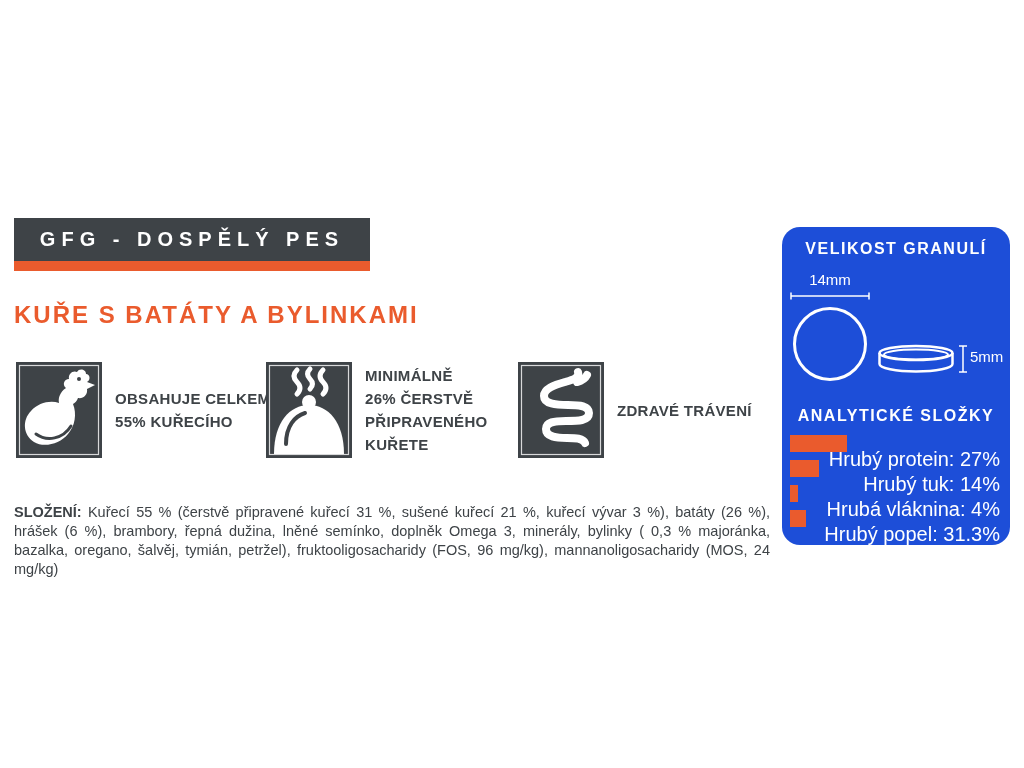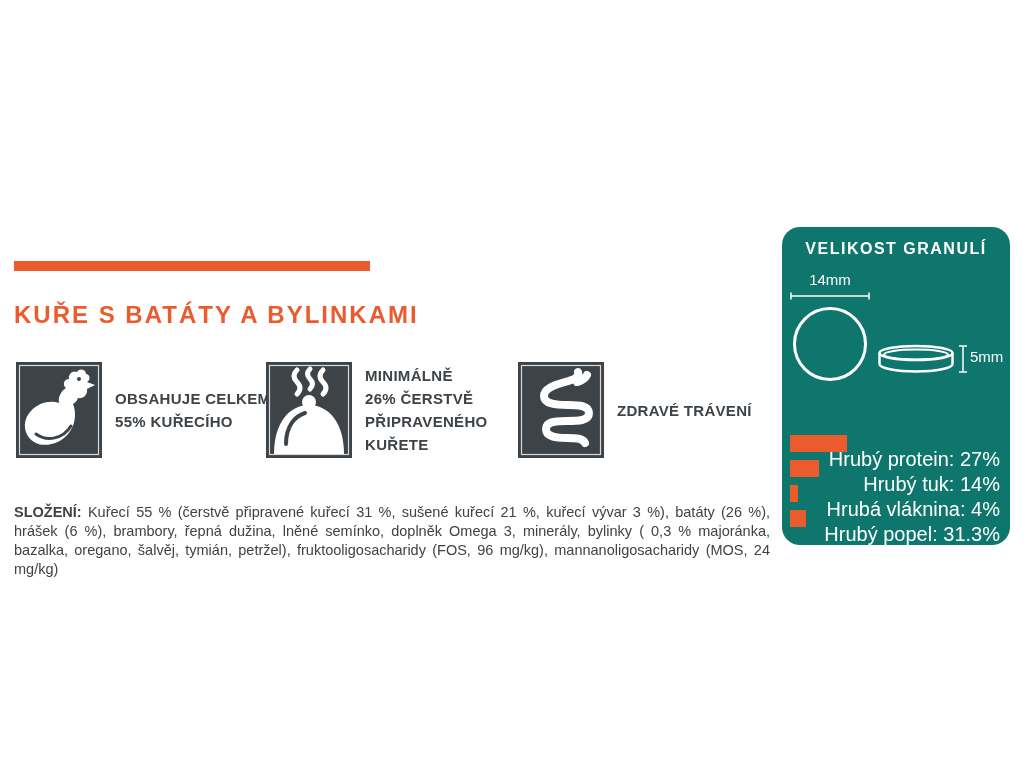--- a/index.html
+++ b/index.html
@@ -60,21 +60,21 @@
     color: #3e4347; font-size: 14.5px; line-height: 19px;
     text-align: justify;
     margin-top: 16px;
   }
   .composition .comp-label { font-weight: bold; }
 
   
   .panel {
     position: absolute; left: 782px; top: 227px;
     width: 228px; height: 318px;
-    background: #0f766e; border-radius: 18px;
+    background: #1d4ed8; border-radius: 18px;
     color: #ffffff;
   }
   .panel-heading {
     position: absolute; left: 0; width: 100%;
     text-align: center; font-size: 16px; font-weight: bold;
     letter-spacing: 1.5px; white-space: nowrap; color: #ffffff;
   }
   .heading-granule { top: 13px; }
   .heading-analytics { top: 180px; }
 
@@ -104,20 +104,23 @@
     position: absolute; right: 0; top: 16px;
     line-height: 17px; font-size: 20px; color: #ffffff;
     white-space: nowrap;
   }
 </style>
 </head>
 <body>
 
 <div class="canvas">
 
+  <div class="header-bar">
+    <span class="badge-text">GFG - DOSPĚLÝ PES</span>
+  </div>
   <div class="header-underline"></div>
 
   <div class="product-title">KUŘE S BATÁTY A BYLINKAMI</div>
 
   <div class="feature feature-1">
     <div class="icon-tile">
       <svg viewBox="0 0 86 96">
         <rect x="3.5" y="3.5" width="79" height="89" fill="none" stroke="rgba(255,255,255,0.8)" stroke-width="1.2"></rect>
         <path fill="#ffffff" d="M50 26 c-4 -3 -2 -9 3 -9 c-1 -5 4 -9 8 -7 c2 -4 9 -3 9 2 c4 0 5 6 1 8 l8 3 -8 4 c1 6 -4 10 -9 9 c-1 3 -3 5 -5 6 c4 10 2 22 -5 30 c-8 10 -24 14 -34 8 c-11 -7 -12 -22 -3 -31 c7 -8 19 -11 28 -8 c-1 -5 1 -11 7 -15 z"></path>
         <circle cx="63" cy="17" r="2" fill="#3e4347"></circle>
@@ -180,20 +183,21 @@
     </svg>
 
     <svg class="vdim" width="10" height="28" viewBox="0 0 10 28">
       <line x1="5" y1="1" x2="5" y2="27" stroke="#ffffff" stroke-width="1.5"></line>
       <line x1="1" y1="1" x2="9" y2="1" stroke="#ffffff" stroke-width="1.5"></line>
       <line x1="1" y1="27" x2="9" y2="27" stroke="#ffffff" stroke-width="1.5"></line>
     </svg>
 
     <div class="dim-label label-5mm">5mm</div>
 
+    <div class="panel-heading heading-analytics">ANALYTICKÉ SLOŽKY</div>
 
     <div class="bar-rows">
       <div class="bar-row">
         <div class="bar" style="width: 57px;"></div>
         <div class="bar-label">Hrubý protein: 27%</div>
       </div>
       <div class="bar-row">
         <div class="bar" style="width: 29px;"></div>
         <div class="bar-label">Hrubý tuk: 14%</div>
       </div>

